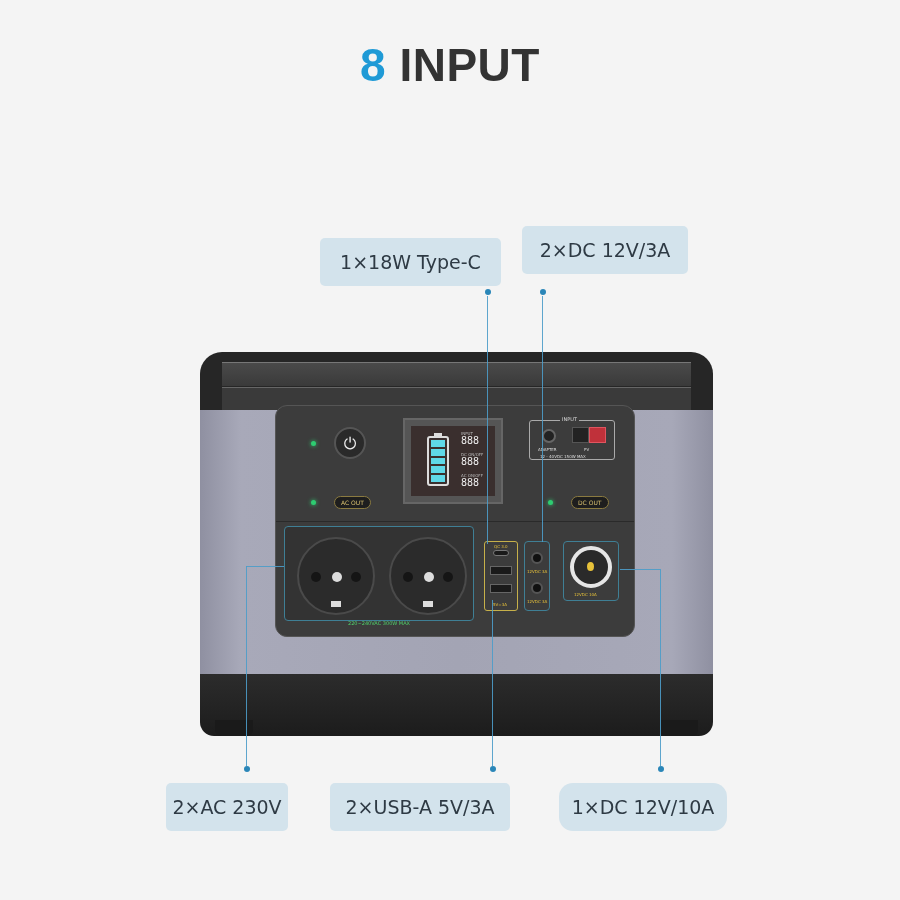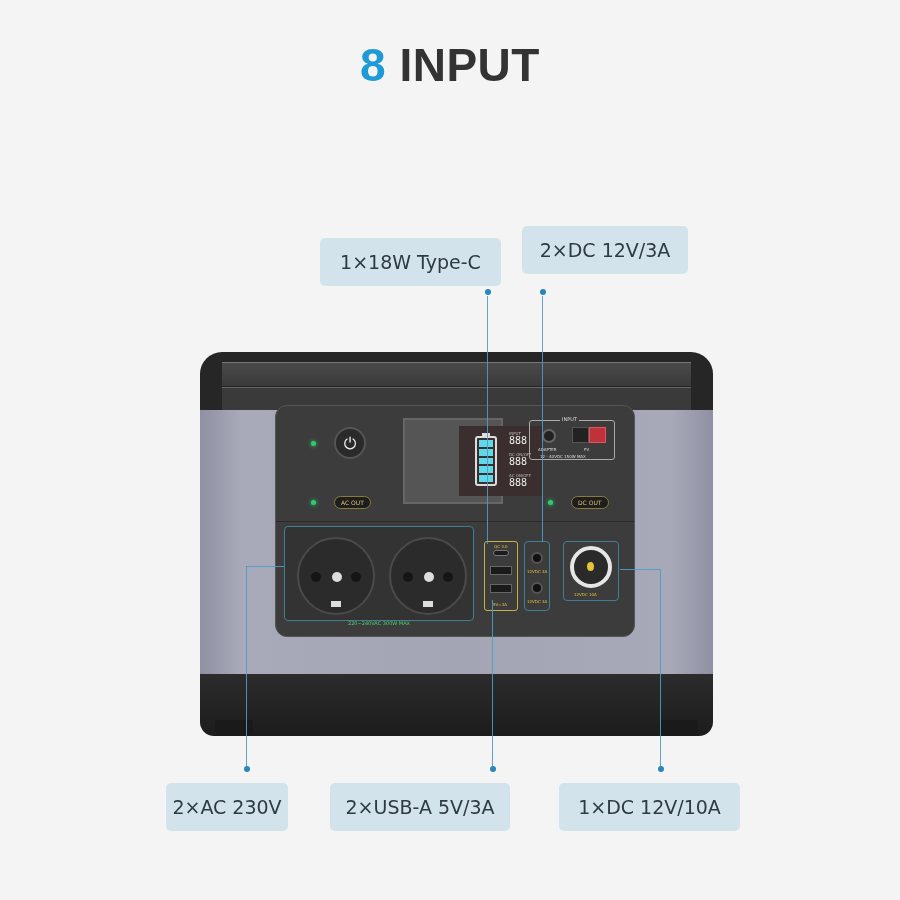--- a/index.html
+++ b/index.html
@@ -26,21 +26,21 @@
   .foot { position: absolute; top: 368px; width: 38px; height: 16px; background: #1a1a1a; border-radius: 0 0 6px 6px; }
 
   .panel { position: absolute; left: 75px; top: 53px; width: 360px; height: 232px; background: #3c3c3c; border-radius: 12px; border: 1px solid #555; }
   .panel-divider { position: absolute; left: 0; top: 115px; width: 100%; height: 1px; background: #2a2a2a; }
 
   .led { position: absolute; width: 5px; height: 5px; border-radius: 50%; background: #2ecc71; box-shadow: 0 0 4px #2ecc71; }
   .power-btn { position: absolute; left: 58px; top: 21px; width: 32px; height: 32px; border-radius: 50%; background: #2a2a2a; border: 2px solid #555; display: flex; align-items: center; justify-content: center; color: #eee; font-size: 16px; }
   .pill { position: absolute; height: 13px; padding: 0 6px; border-radius: 7px; background: #1e1e1e; border: 1px solid #8a7a40; color: #d8c070; font-size: 6px; display: flex; align-items: center; justify-content: center; }
 
   .lcd-frame { position: absolute; left: 127px; top: 12px; width: 100px; height: 86px; background: #555; border: 2px solid #666; }
-  .lcd { position: absolute; left: 6px; top: 6px; width: 84px; height: 70px; background: #3a2f2e; margin-left: 48px; }
+  .lcd { position: absolute; left: 6px; top: 6px; width: 84px; height: 70px; background: #3a2f2e; }
   .batt { position: absolute; left: 16px; top: 10px; width: 22px; height: 50px; border: 2px solid #ddd; border-radius: 3px; padding: 2px; display: flex; flex-direction: column; gap: 2px; }
   .batt::before { content: ""; position: absolute; top: -5px; left: 5px; width: 8px; height: 3px; background: #ddd; }
   .cell { flex: 1; background: #5fd8e8; }
   .seg { position: absolute; left: 50px; font-family: "DejaVu Sans Mono", monospace; font-size: 10px; color: #eee; letter-spacing: 0px; }
   .seg-lbl { position: absolute; left: 50px; font-size: 4px; color: #bbb; }
 
   .input-box { position: absolute; left: 253px; top: 14px; width: 86px; height: 40px; border: 1px solid #aaa; border-radius: 3px; }
   .input-lbl { position: absolute; top: -5px; left: 30px; background: #3c3c3c; padding: 0 2px; font-size: 5px; color: #ddd; }
   .adapter { position: absolute; left: 12px; top: 8px; width: 14px; height: 14px; border-radius: 50%; background: #222; border: 2px solid #666; }
   .pv { position: absolute; left: 42px; top: 6px; width: 34px; height: 16px; display: flex; }
@@ -71,21 +71,21 @@
 <div class="title">
   <span class="num">8</span>
   <span>INPUT</span>
 </div>
 
 <div class="callout" style="left:320px;top:238px;width:181px;height:48px;">1×18W Type-C</div>
 <div class="callout" style="left:522px;top:226px;width:166px;height:48px;">2×DC 12V/3A</div>
 
 <div class="callout" style="left:166px;top:783px;width:122px;height:48px;">2×AC 230V</div>
 <div class="callout" style="left:330px;top:783px;width:180px;height:48px;">2×USB-A 5V/3A</div>
-<div class="callout" style="left:559px;top:783px;width:181px;height:48px;">1×DC 12V/10A</div>
+<div class="callout" style="left:559px;top:783px;width:168px;height:48px;border-radius:14px;">1×DC 12V/10A</div>
 
 <div class="dev">
   <div class="top-band">
     <div class="top-inner"></div>
     <div class="top-inner2"></div>
   </div>
   <div class="body-band"></div>
   <div class="bottom-band"></div>
   <div class="foot" style="left:15px;"></div>
   <div class="foot" style="left:460px;"></div>

